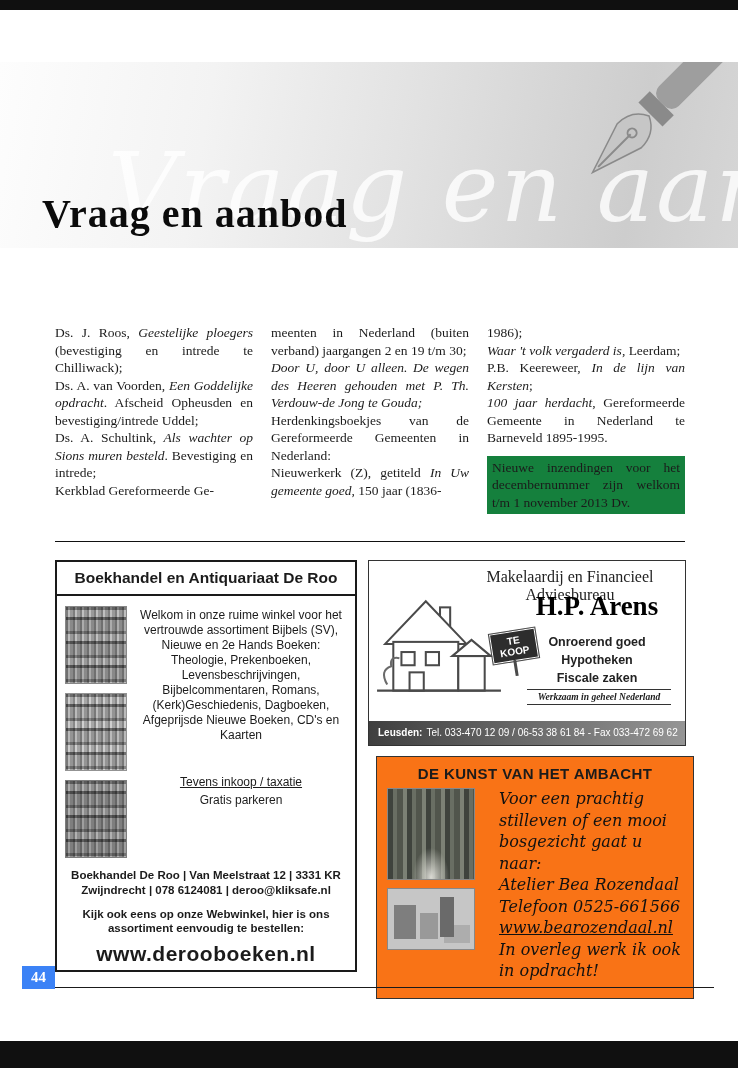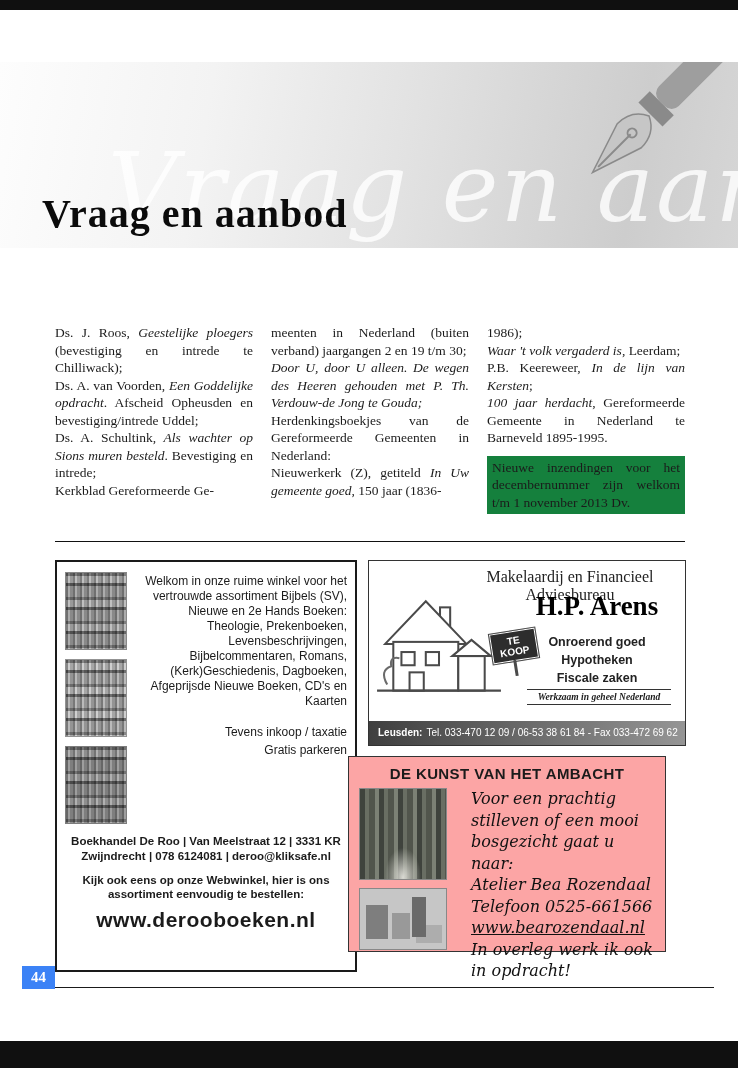--- a/index.html
+++ b/index.html
@@ -36,22 +36,22 @@
     border-bottom:2px solid #1a1a1a;}
   .deroo-body{display:flex;padding:10px 8px 2px 8px;gap:8px;}
   .deroo-photos{width:62px;display:flex;flex-direction:column;gap:9px;}
   .book-photo{width:62px;height:78px;border:1px solid #888;box-sizing:border-box;
     background:
       repeating-linear-gradient(90deg,rgba(15,15,15,.35) 0 2px,rgba(255,255,255,.10) 2px 4px,rgba(60,60,60,.25) 4px 7px),
       repeating-linear-gradient(180deg,#6f6f6f 0 3px,#b9b9b9 3px 10px,#565656 10px 13px,#a3a3a3 13px 24px);}
   .book-photo.p2{filter:brightness(1.08);}
   .book-photo.p3{filter:brightness(0.92);}
   .deroo-text{flex:1;text-align:center;font-size:12px;line-height:15px;padding-top:2px;}
-  .deroo-text p{margin:0;text-align:right;}
-  .deroo-text .svc{margin-top:16px;}
+  .deroo-text p{margin:0;}
+  .deroo-text .svc{margin-top:32px;text-decoration:underline;}
   .deroo-text .prk{margin-top:3px;}
   .deroo-contact{margin-top:8px;text-align:center;font-weight:bold;font-size:11.5px;line-height:15px;}
   .deroo-webnote{margin:9px auto 0 auto;width:85%;text-align:center;font-weight:bold;font-size:11.5px;line-height:14px;}
   .deroo-site{margin-top:7px;text-align:center;font-weight:bold;font-size:21px;letter-spacing:.5px;}
 
   
   .ad-arens{position:absolute;left:368px;top:560px;width:318px;height:186px;box-sizing:border-box;
     border:1px solid #333;background:#fff;}
   .arens-tagline{position:absolute;left:92px;right:6px;top:7px;text-align:center;
     font-family:Liberation Serif, serif;font-size:16px;color:#222;}
@@ -67,22 +67,22 @@
     font-family:"Liberation Sans",sans-serif;font-weight:bold;font-size:12.5px;line-height:18px;color:#222;}
   .arens-coverage{position:absolute;left:158px;right:14px;top:128px;text-align:center;
     border-top:1px solid #333;border-bottom:1px solid #333;padding:2px 0;
     font-family:"Liberation Serif",serif;font-weight:bold;font-style:italic;font-size:9.5px;}
   .arens-footer{position:absolute;left:0;right:0;bottom:0;height:24px;line-height:24px;
     background:linear-gradient(90deg,#3f3f3f,#959595);color:#fff;padding-left:9px;white-space:nowrap;
     font-family:"Liberation Sans",sans-serif;font-size:10px;}
   .arens-footer .lbl{font-weight:bold;margin-right:4px;}
 
   
-  .ad-roz{position:absolute;left:348px;top:756px;width:318px;height:196px;box-sizing:border-box;
-    border:1px solid #333;background:#fca5a5;}
+  .ad-roz{position:absolute;left:376px;top:756px;width:318px;height:243px;box-sizing:border-box;
+    border:1px solid #333;background:#f97316;}
   .roz-title{margin:8px 4px 6px 4px;text-align:center;font-family:"Liberation Sans",sans-serif;
     font-weight:bold;font-size:15px;letter-spacing:.4px;}
   .roz-body{display:flex;padding:0 8px 6px 10px;}
   .roz-photos{width:88px;display:flex;flex-direction:column;gap:8px;}
   .forest{width:88px;height:92px;border:1px solid #888;box-sizing:border-box;
     background:
       radial-gradient(ellipse 26px 42px at 50% 98%,#d9d9d2 0%,rgba(217,217,210,0) 70%),
       repeating-linear-gradient(90deg,#3f433d 0 5px,#696e63 5px 9px,#51554c 9px 15px,#7c8175 15px 19px);}
   .buildings{width:88px;height:62px;border:1px solid #888;box-sizing:border-box;background-color:#c6c6c6;
     background-image:linear-gradient(#7e7e7e,#7e7e7e),linear-gradient(#999,#999),
@@ -137,20 +137,21 @@
       <p><span class="it">Waar 't volk vergaderd is</span><span>, Leerdam;</span></p>
       <p><span>P.B. Keereweer, </span><span class="it">In de lijn van Kersten</span><span>;</span></p>
       <p><span class="it">100 jaar herdacht</span><span>, Gereformeerde Gemeente in Nederland te Barneveld 1895-1995.</span></p>
       <div class="notice">Nieuwe inzendingen voor het decembernummer zijn welkom t/m 1 november 2013 Dv.</div>
     </div>
   </div>
 
   <div class="rule"></div>
 
   <div class="ad-deroo">
+    <div class="deroo-title">Boekhandel en Antiquariaat De Roo</div>
     <div class="deroo-body">
       <div class="deroo-photos">
         <div class="book-photo p1"></div>
         <div class="book-photo p2"></div>
         <div class="book-photo p3"></div>
       </div>
       <div class="deroo-text">
         <p>Welkom in onze ruime winkel voor het vertrouwde assortiment Bijbels (SV), Nieuwe en 2e Hands Boeken: Theologie, Prekenboeken, Levensbeschrijvingen, Bijbelcommentaren, Romans, (Kerk)Geschiedenis, Dagboeken, Afgeprijsde Nieuwe Boeken, CD's en Kaarten</p>
         <p class="svc">Tevens inkoop / taxatie</p>
         <p class="prk">Gratis parkeren</p>

